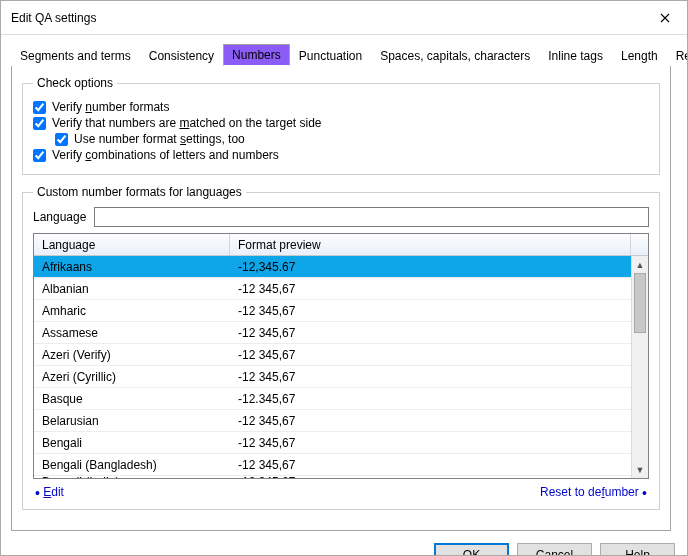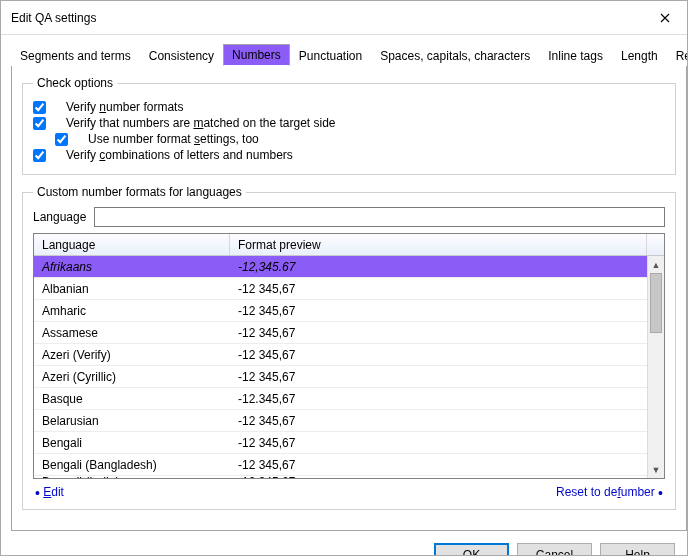--- a/index.html
+++ b/index.html
@@ -24,21 +24,21 @@
     border-bottom: 1px solid #ddd;
   }
   .titlebar .title { font-size: 12px; }
   .titlebar .close {
     width: 45px; height: 30px;
     display: flex; align-items: center; justify-content: center;
     font-size: 14px;
     font-family: Arial, sans-serif;
   }
 
-  .content { padding: 8px 0 0 10px; }
+  .content { padding: 8px 16px 0 10px; }
 
   .tabstrip {
     display: flex;
     align-items: flex-end;
     gap: 0;
     border-bottom: 1px solid #a5a5a5;
     white-space: nowrap;
   }
   .tab {
     padding: 3px 8px 3px 8px;
@@ -64,21 +64,21 @@
   fieldset {
     border: 1px solid #d0d0d0;
     margin: 0 0 10px 0;
     padding: 8px 10px 10px 10px;
   }
   legend { padding: 0 4px; font-size: 12px; }
 
   .chk-row {
     display: flex;
     align-items: center;
-    gap: 20px;
+    gap: 6px;
     margin: 2px 0;
   }
   .chk-row.indent { margin-left: 22px; }
   .chk-row label { cursor: default; }
   .chk-row input[type=checkbox] { width: 13px; height: 13px; margin:0; }
   .mn { text-decoration: underline; }
 
   .lang-row {
     display: flex; align-items: center; gap: 8px; margin-bottom: 6px;
   }
@@ -117,21 +117,21 @@
     overflow: hidden;
     position: relative;
     display: flex;
   }
   .rows { flex: 1; overflow: hidden; }
   .row {
     display: flex; height: 22px; align-items: center;
     border-bottom: 1px solid #ededed;
   }
   .row .cell { padding: 0 8px; }
-  .row.sel { background: #8b5cf6; font-style: italic; }
+  .row.sel { background: #0ea5e9; }
   .row.partial { height: 12px; overflow: hidden; border-bottom: none;}
   .vscroll {
     width: 17px;
     background: #f0f0f0;
     border-left: 1px solid #dcdcdc;
     position: relative;
   }
   .vscroll .arrow {
     height: 17px; display:flex; align-items:center; justify-content:center;
     font-size: 9px; color:#555;

